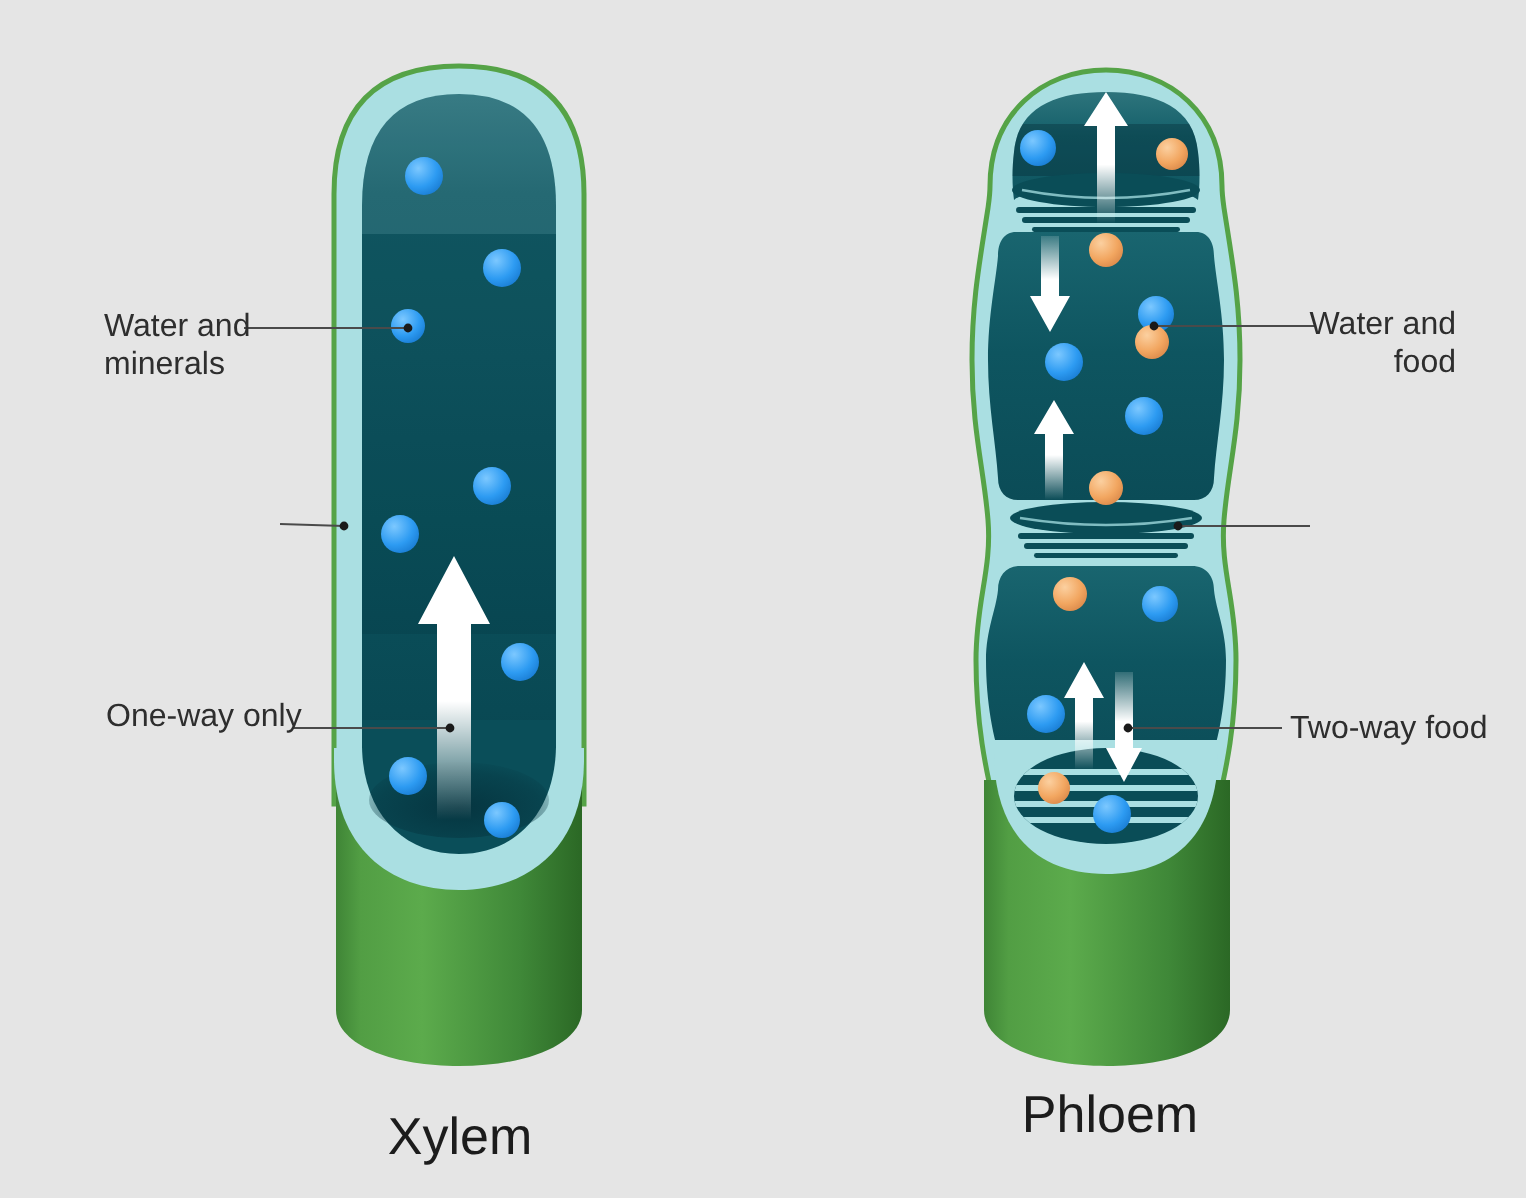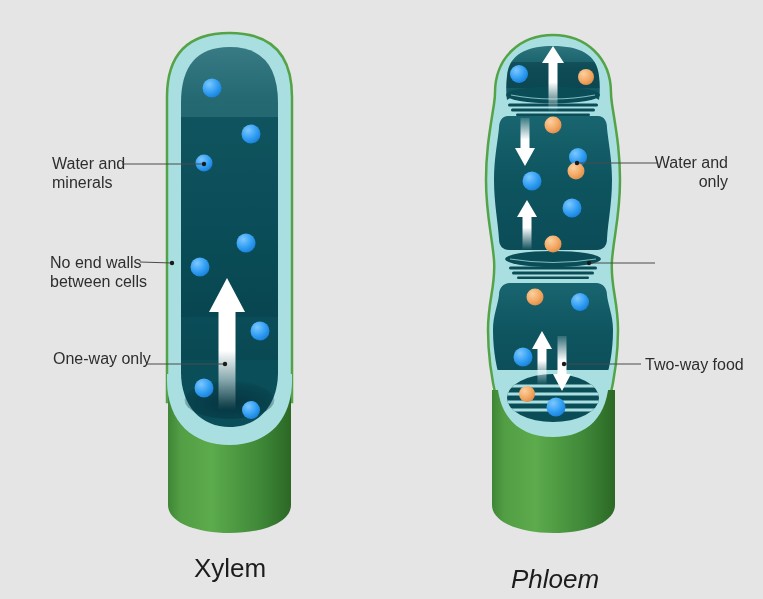--- a/index.html
+++ b/index.html
@@ -197,36 +197,32 @@
     <circle cx="589" cy="263" r="2.2"></circle>
     <circle cx="564" cy="364" r="2.2"></circle>
   </g>
 </svg>
 
   <div class="label" style="left:52px;top:154px;">
     <div>Water and</div>
     <div>minerals</div>
   </div>
 
-  <div class="label" style="left:50px;top:253px;">
-    <div>No end walls</div>
-    <div>between cells</div>
-  </div>
 
   <div class="label" style="left:53px;top:349px;">
     <div>One-way only</div>
   </div>
 
   <div class="label right-align" style="right:35px;top:153px;">
     <div>Water and</div>
-    <div>only</div>
+    <div>food</div>
   </div>
 
 
   <div class="label" style="left:645px;top:355px;">
     <div>Two-way food</div>
   </div>
 
   <div class="title" style="left:230px;top:553px;">Xylem</div>
 
-  <div class="title" style="left:555px;top:564px;font-style:italic;">Phloem</div>
+  <div class="title" style="left:555px;top:542px;">Phloem</div>
 
 </div>
 
 </body></html>

